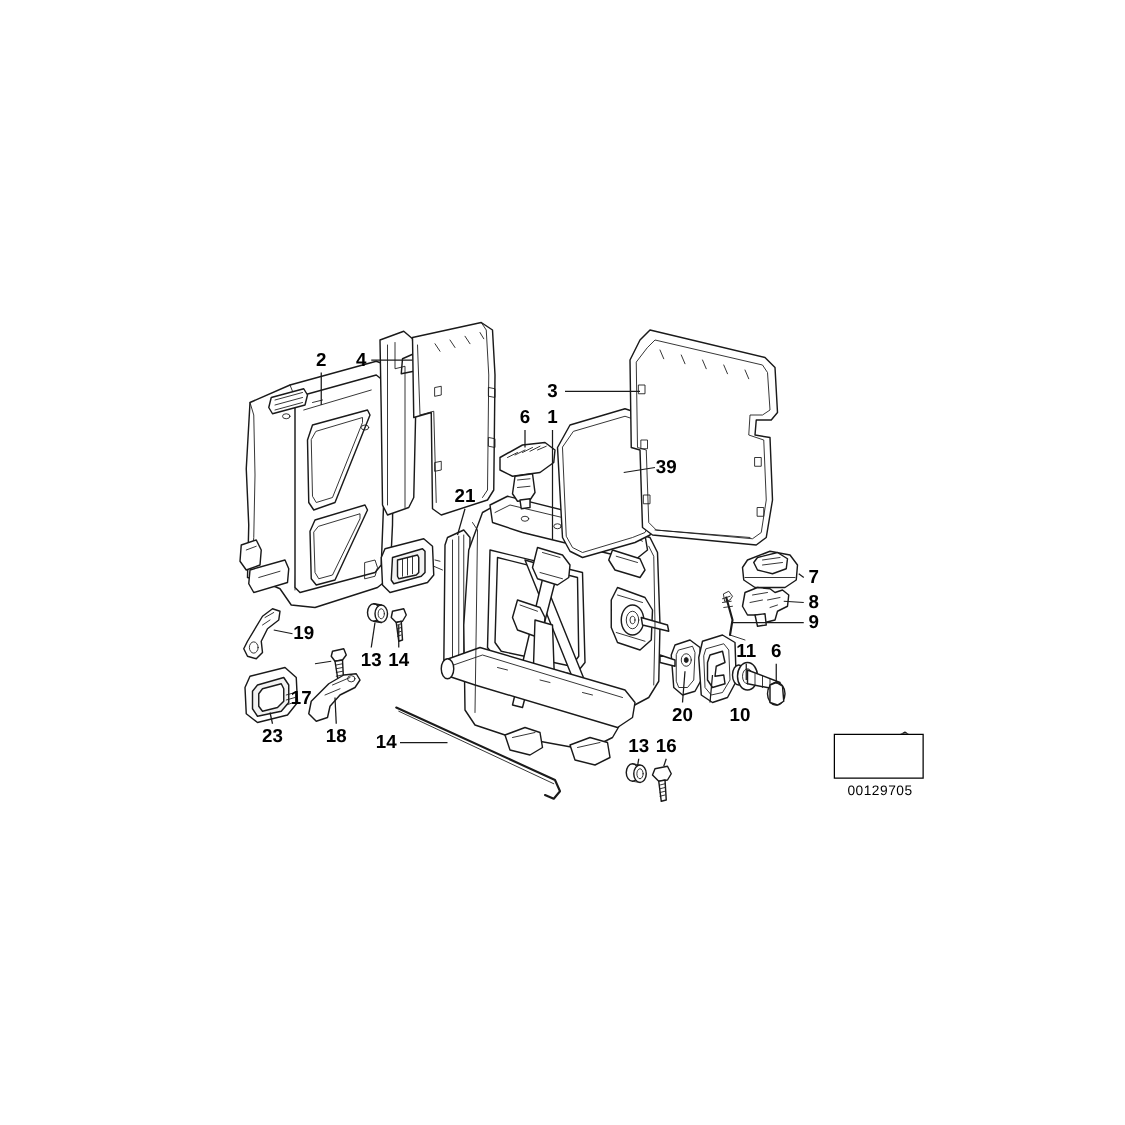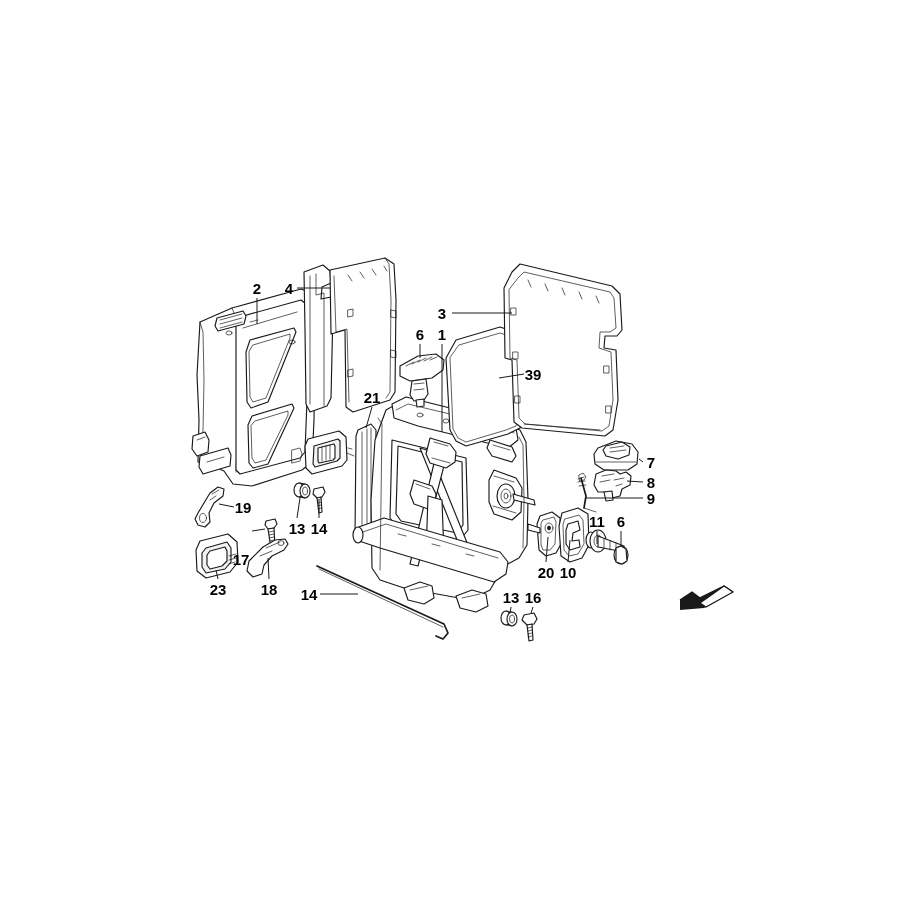--- a/index.html
+++ b/index.html
@@ -360,21 +360,25 @@
   <div class="callout" id="callout-7" style="left:651px; top:462px;">7</div>
   <div class="callout" id="callout-8" style="left:651px; top:482px;">8</div>
   <div class="callout" id="callout-9" style="left:651px; top:498px;">9</div>
   <div class="callout" id="callout-19" style="left:243px; top:507px;">19</div>
   <div class="callout" id="callout-11" style="left:597px; top:521px;">11</div>
   <div class="callout" id="callout-12" style="left:621px; top:521px;">6</div>
   <div class="callout" id="callout-17" style="left:241px; top:559px;">17</div>
   <div class="callout" id="callout-13" style="left:297px; top:528px;">13</div>
   <div class="callout" id="callout-14" style="left:319px; top:528px;">14</div>
   <div class="callout" id="callout-20" style="left:546px; top:572px;">20</div>
-  <div class="callout" id="callout-10" style="left:568px; top:572px;">10</div>
+  <div class="callout" id="callout-10" style="left:592px; top:572px;">10</div>
   <div class="callout" id="callout-23" style="left:218px; top:589px;">23</div>
   <div class="callout" id="callout-18" style="left:269px; top:589px;text-align:center;">18</div>
   <div class="callout" id="callout-15" style="left:309px; top:594px;">14</div>
   <div class="callout" id="callout-13b" style="left:511px; top:597px;">13</div>
   <div class="callout" id="callout-16" style="left:533px; top:597px;">16</div>
 
+  <div id="footer-block">
+    <div id="footer-icon-box"></div>
+    <div id="footer-code">00129705</div>
+  </div>
 
 </div>
 
 </body></html>

